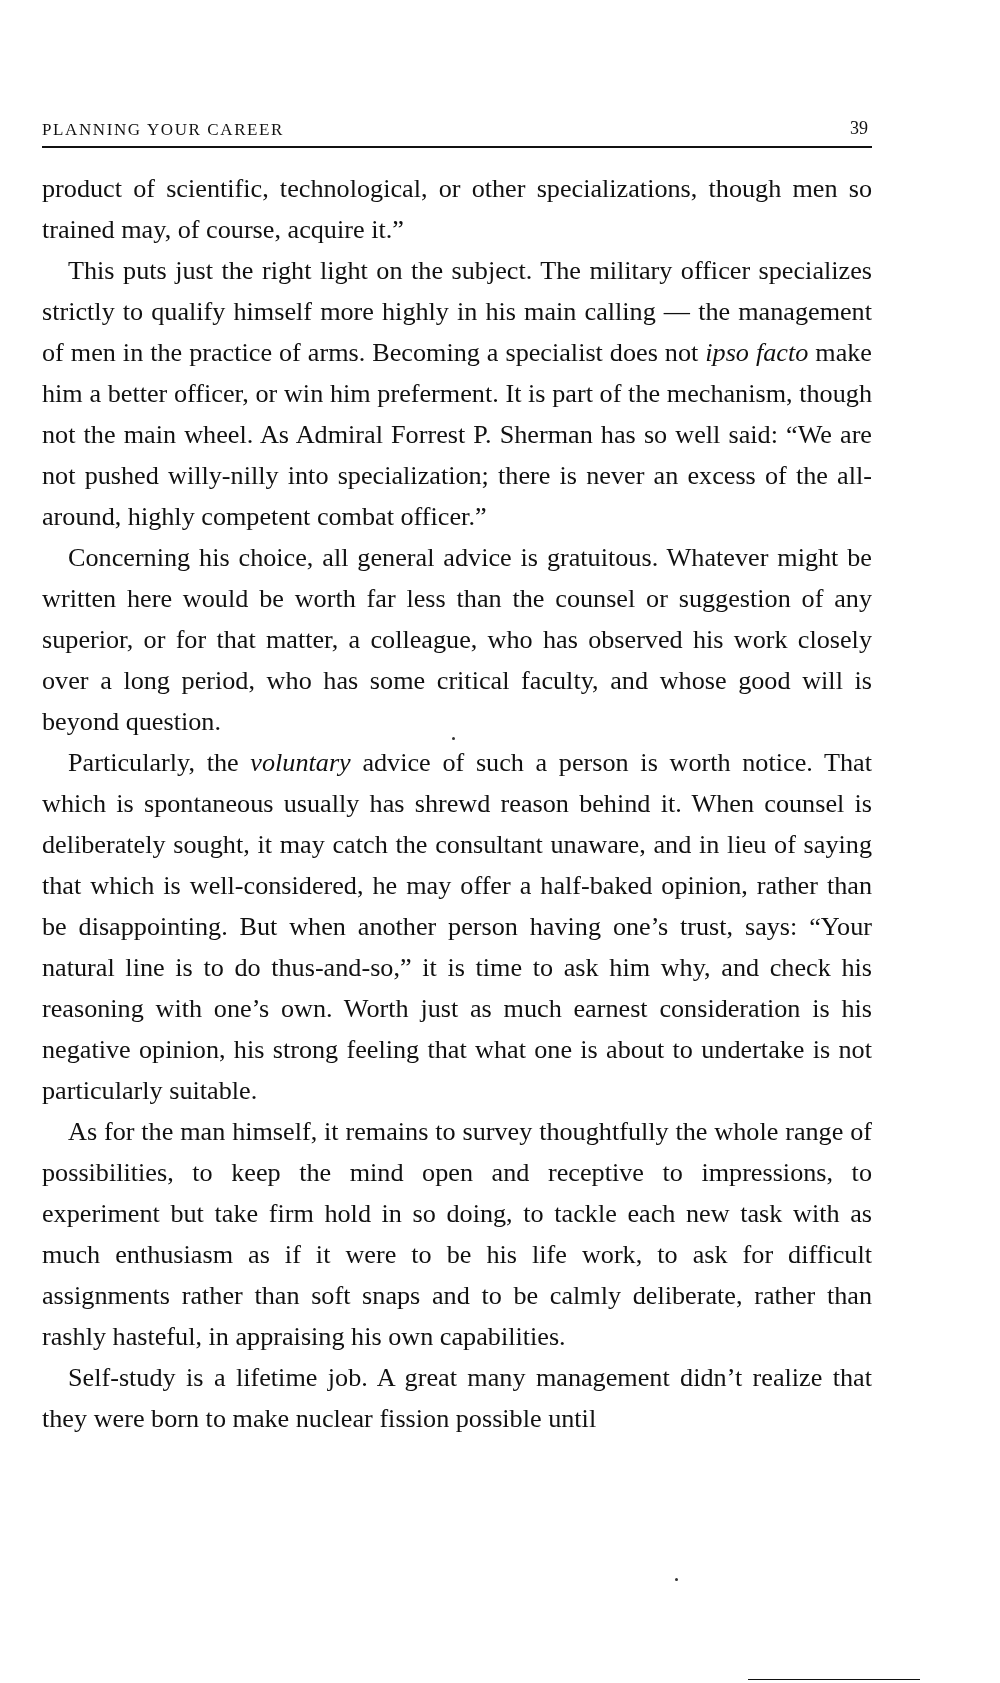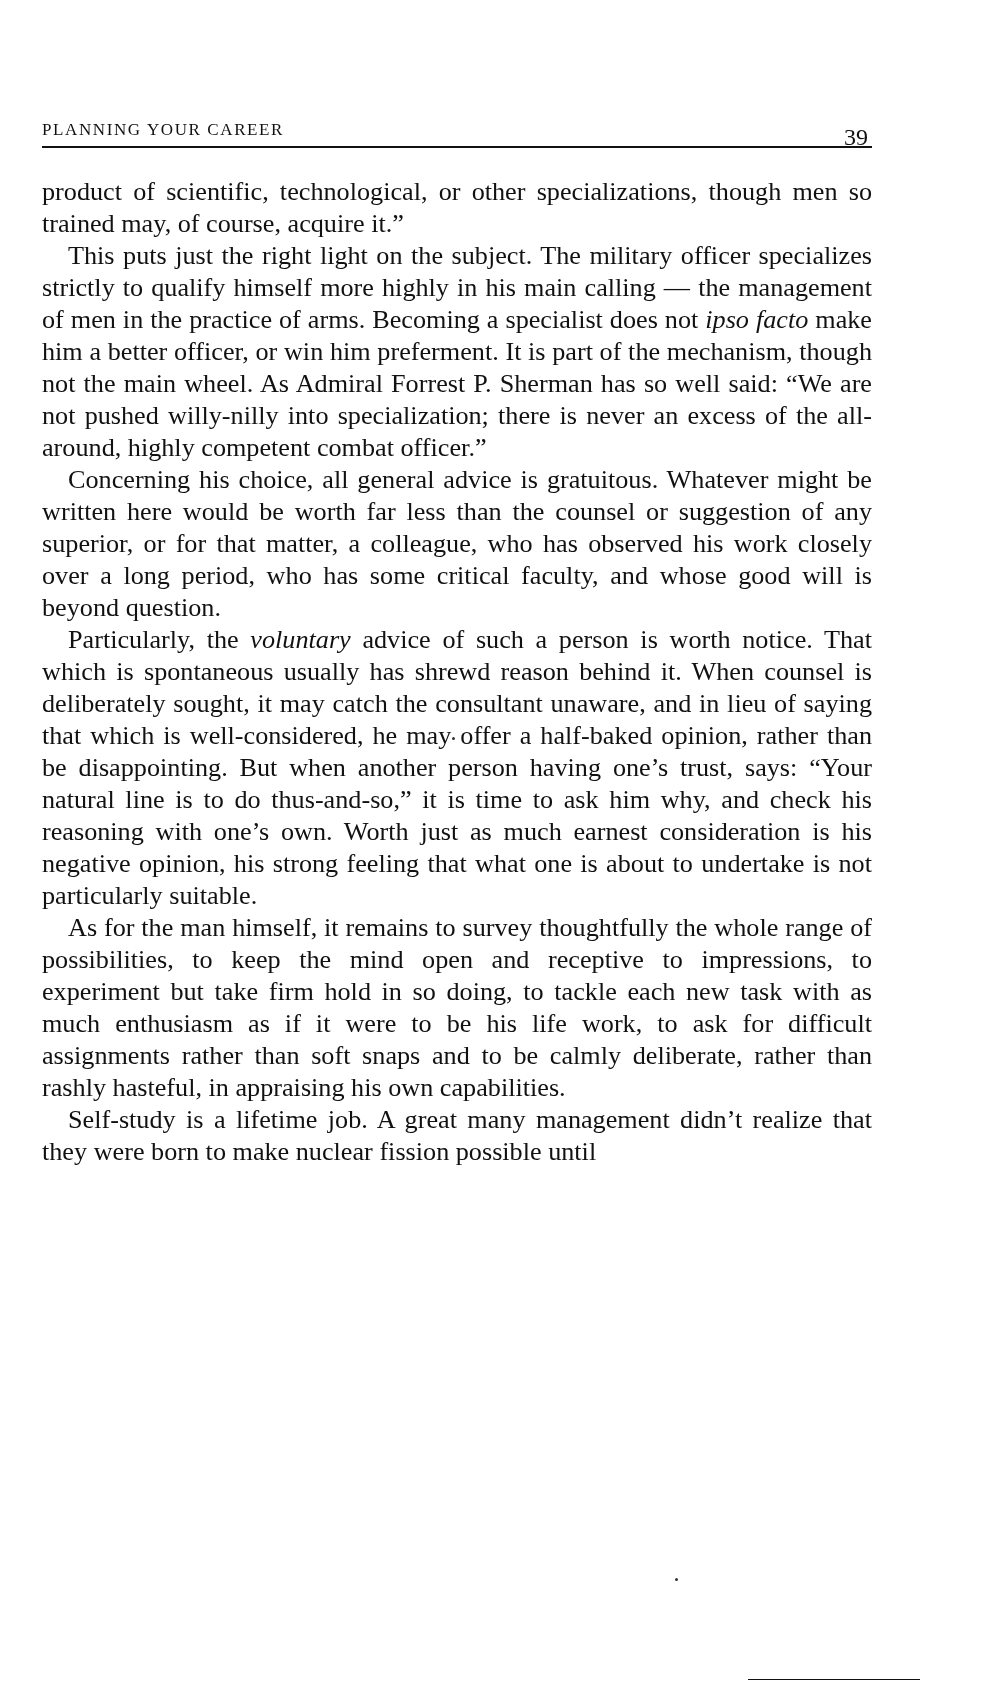--- a/index.html
+++ b/index.html
@@ -32,27 +32,27 @@
     right: 0;
     top: 8px;
     text-align: left;
     font-size: 17px;
     letter-spacing: 1.6px;
     padding-right: 20px;
   }
   .page-number {
     position: absolute;
     right: 4px;
-    top: 12px;
-    font-size: 24px;
+    top: 6px;
+    font-size: 18px;
   }
   .body-text {
-    margin-top: 28px;
+    margin-top: 20px;
     font-size: 26.2px;
-    line-height: 32px;
+    line-height: 41px;
     text-align: justify;
   }
   .body-text p {
     margin: 0;
     text-indent: 0;
   }
   .body-text p.indent {
     text-indent: 26px;
   }
   .body-text em {

